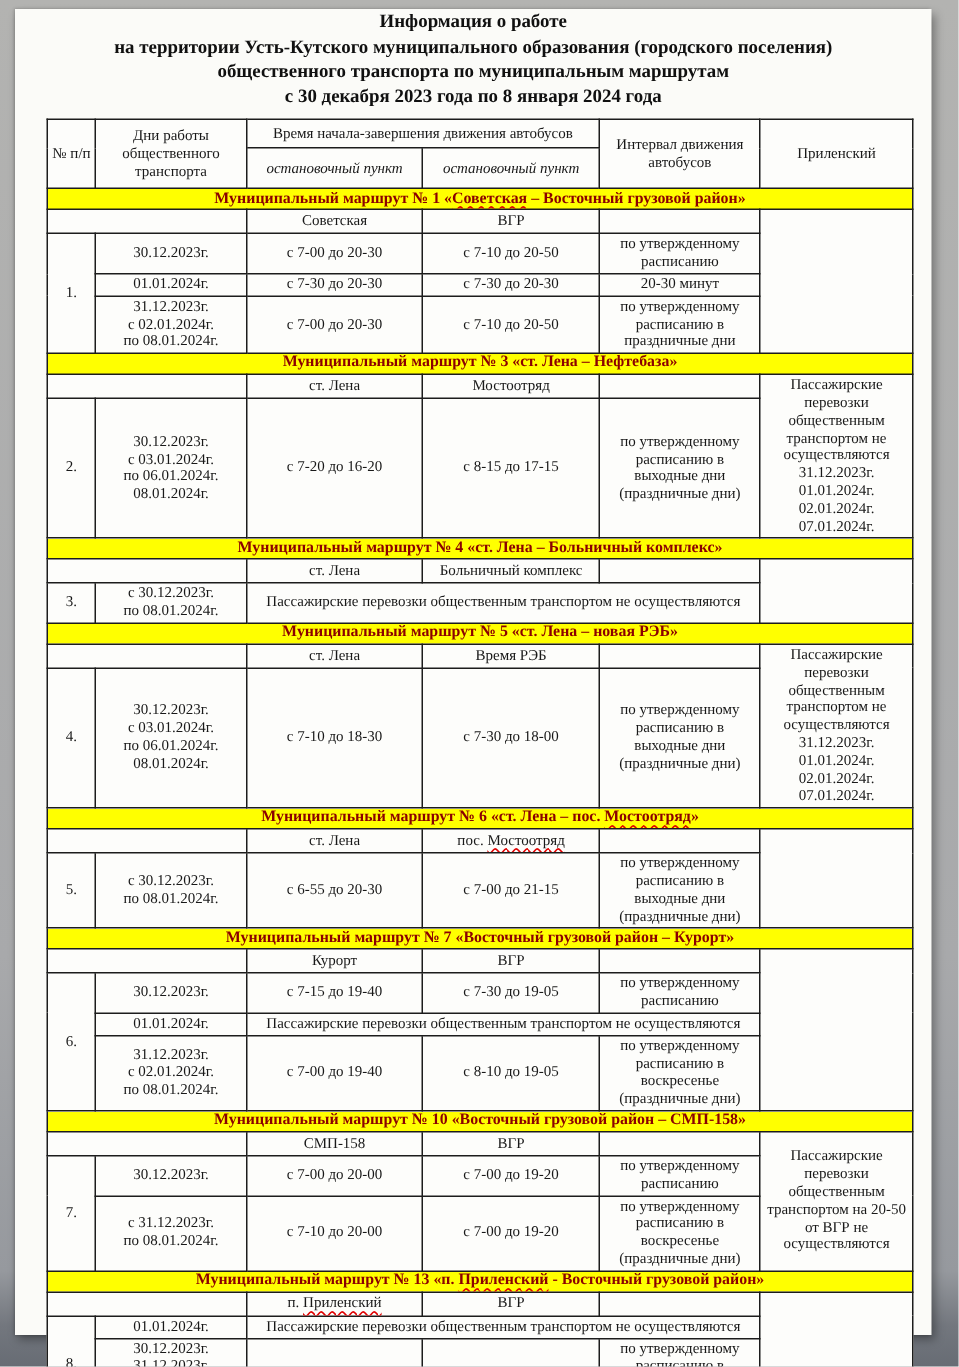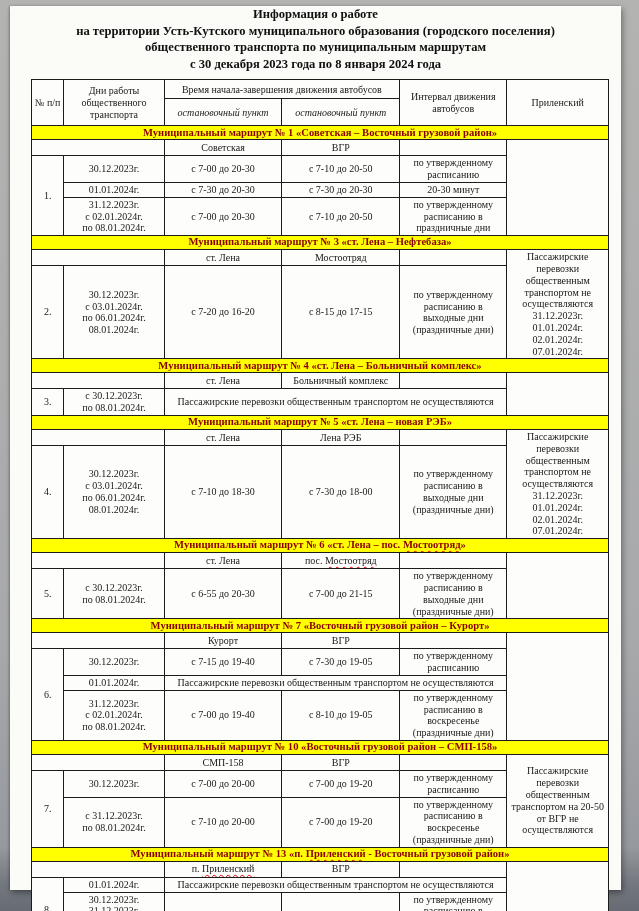--- a/index.html
+++ b/index.html
@@ -141,21 +141,21 @@
           <td class="pre">с 30.12.2023г.
 по 08.01.2024г.</td>
           <td colspan="3">Пассажирские  перевозки  общественным  транспортом  не осуществляются</td>
         </tr>
         <tr class="banner-row">
           <td colspan="6">Муниципальный маршрут № 5 «ст. Лена – новая РЭБ»</td>
         </tr>
         <tr class="stops-row">
           <td colspan="2"></td>
           <td>ст. Лена</td>
-          <td>Лена РЭБ</td>
+          <td>Время РЭБ</td>
           <td></td>
           <td class="notecell pre" rowspan="2">Пассажирские перевозки общественным транспортом  не осуществляются
 31.12.2023г.
 01.01.2024г.
 02.01.2024г.
 07.01.2024г.</td>
         </tr>
         <tr>
           <td rowspan="1">4.</td>
           <td class="pre">30.12.2023г.

